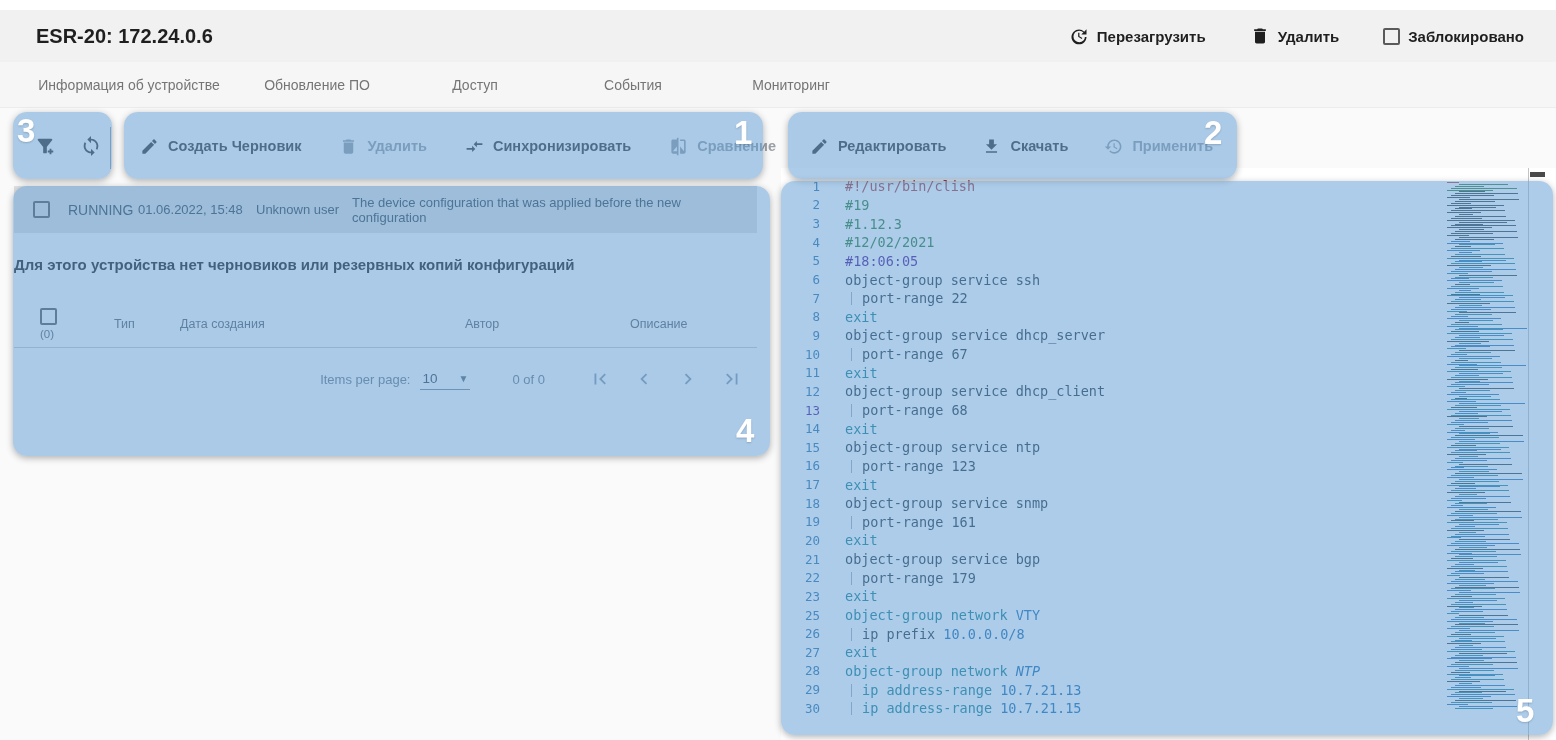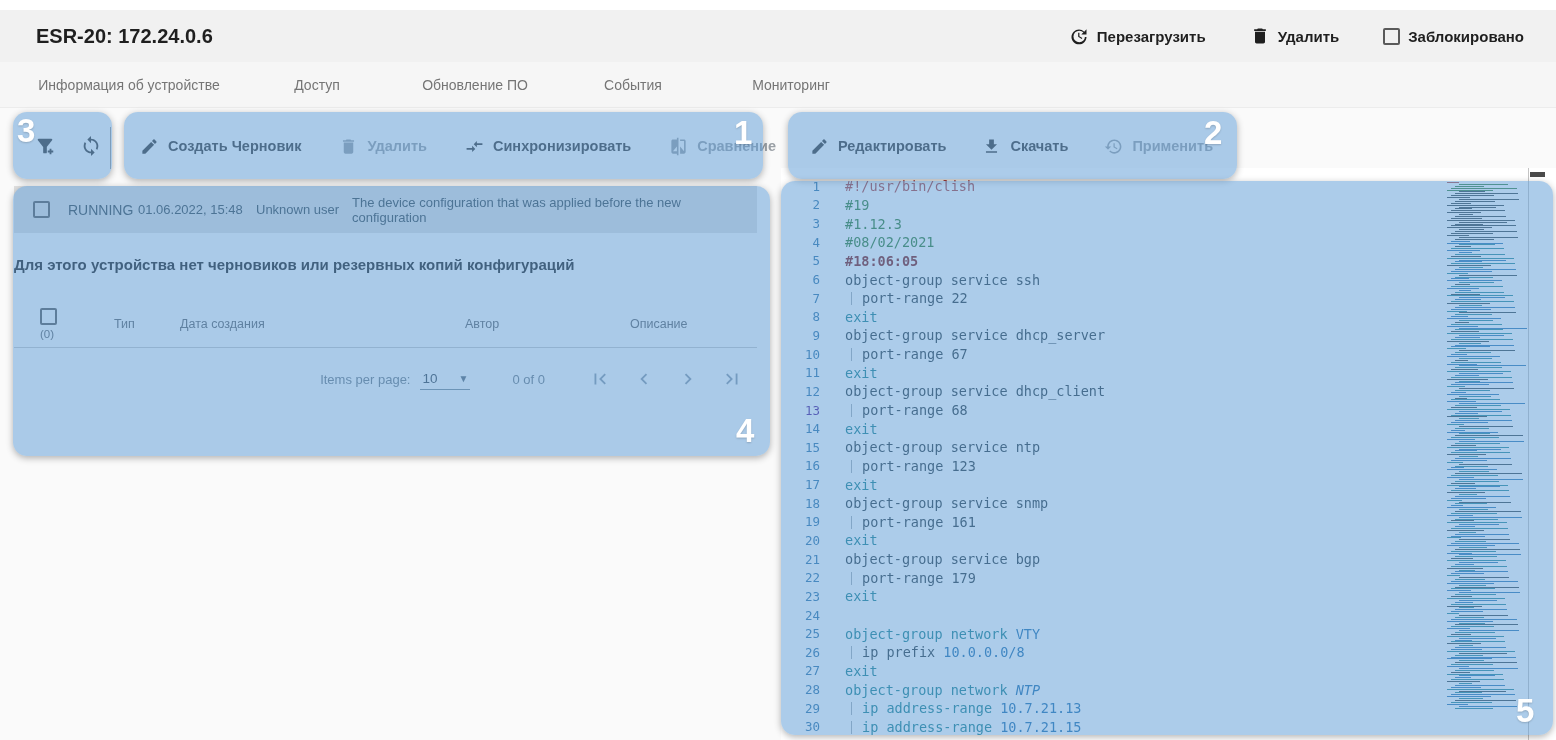--- a/index.html
+++ b/index.html
@@ -101,24 +101,24 @@
       <span>Заблокировано</span>
     </div>
   </div>
 </div>
 
 <div class="tabbar">
     <div class="tab" style="width: 218px;">
       <span>Информация об устройстве</span>
     </div>
     <div class="tab" style="width: 158px;">
+      <span>Обновление ПО</span>
+    </div>
+    <div class="tab" style="width: 158px;">
       <span>Доступ</span>
-    </div>
-    <div class="tab" style="width: 158px;">
-      <span>Обновление ПО</span>
     </div>
     <div class="tab" style="width: 158px;">
       <span>События</span>
     </div>
     <div class="tab" style="width: 158px;">
       <span>Мониторинг</span>
     </div>
   </div>
 
 <div class="filter-toolbar">
@@ -228,41 +228,40 @@
         <path d="M5.59 7.41L10.18 12l-4.59 4.59L7 18l6-6-6-6zM16 6h2v12h-2z"></path>
       </svg>
   </div>
 </div>
 
 <div class="editor">
   <div class="code-area">
       <div class="line"><span class="ln" style="color: rgb(47, 115, 167);">1</span><span class="lc"><span style="color: rgb(176, 65, 62);">#!/usr/bin/clish</span></span></div>
       <div class="line"><span class="ln" style="color: rgb(47, 115, 167);">2</span><span class="lc"><span style="color: rgb(47, 125, 55);">#19</span></span></div>
       <div class="line"><span class="ln" style="color: rgb(47, 115, 167);">3</span><span class="lc"><span style="color: rgb(47, 125, 55);">#1.12.3</span></span></div>
-      <div class="line"><span class="ln" style="color: rgb(47, 115, 167);">4</span><span class="lc"><span style="color: rgb(47, 125, 55);">#08/02/2021</span></span></div>
-      <div class="line"><span class="ln" style="color: rgb(47, 115, 167);">5</span><span class="lc"><span style="color: #7f1d1d; font-weight: bold;">#18:06:05</span></span></div>
+      <div class="line"><span class="ln" style="color: rgb(47, 115, 167);">4</span><span class="lc"><span style="color: rgb(47, 125, 55);">#12/02/2021</span></span></div>
+      <div class="line"><span class="ln" style="color: rgb(47, 115, 167);">5</span><span class="lc"><span style="color: #4c1d95;">#18:06:05</span></span></div>
       <div class="line"><span class="ln" style="color: rgb(47, 115, 167);">6</span><span class="lc"><span style="color: rgb(43, 58, 66);">object-group service ssh</span></span></div>
       <div class="line"><span class="ln" style="color: rgb(47, 115, 167);">7</span><span class="lc"><span class="guide"></span><span style="color: rgb(43, 58, 66); margin-top: 16px;">port-range 22</span></span></div>
       <div class="line"><span class="ln" style="color: rgb(47, 115, 167);">8</span><span class="lc"><span style="color: rgb(25, 129, 143);">exit</span></span></div>
       <div class="line"><span class="ln" style="color: rgb(47, 115, 167);">9</span><span class="lc"><span style="color: rgb(43, 58, 66);">object-group service dhcp_server</span></span></div>
       <div class="line"><span class="ln" style="color: rgb(47, 115, 167);">10</span><span class="lc"><span class="guide"></span><span style="color: rgb(43, 58, 66);">port-range 67</span></span></div>
       <div class="line"><span class="ln" style="color: rgb(47, 115, 167);">11</span><span class="lc"><span style="color: rgb(25, 129, 143);">exit</span></span></div>
       <div class="line"><span class="ln" style="color: rgb(47, 115, 167);">12</span><span class="lc"><span style="color: rgb(43, 58, 66);">object-group service dhcp_client</span></span></div>
       <div class="line"><span class="ln" style="color: #4c1d95;">13</span><span class="lc"><span class="guide"></span><span style="color: rgb(43, 58, 66);">port-range 68</span></span></div>
       <div class="line"><span class="ln" style="color: rgb(47, 115, 167);">14</span><span class="lc"><span style="color: rgb(25, 129, 143);">exit</span></span></div>
       <div class="line"><span class="ln" style="color: rgb(47, 115, 167);">15</span><span class="lc"><span style="color: rgb(43, 58, 66);">object-group service ntp</span></span></div>
       <div class="line"><span class="ln" style="color: rgb(47, 115, 167);">16</span><span class="lc"><span class="guide"></span><span style="color: rgb(43, 58, 66);">port-range 123</span></span></div>
       <div class="line"><span class="ln" style="color: rgb(47, 115, 167);">17</span><span class="lc"><span style="color: rgb(25, 129, 143);">exit</span></span></div>
       <div class="line"><span class="ln" style="color: rgb(47, 115, 167);">18</span><span class="lc"><span style="color: rgb(43, 58, 66);">object-group service snmp</span></span></div>
       <div class="line"><span class="ln" style="color: rgb(47, 115, 167);">19</span><span class="lc"><span class="guide"></span><span style="color: rgb(43, 58, 66);">port-range 161</span></span></div>
       <div class="line"><span class="ln" style="color: rgb(47, 115, 167);">20</span><span class="lc"><span style="color: rgb(25, 129, 143);">exit</span></span></div>
       <div class="line"><span class="ln" style="color: rgb(47, 115, 167);">21</span><span class="lc"><span style="color: rgb(43, 58, 66);">object-group service bgp</span></span></div>
       <div class="line"><span class="ln" style="color: rgb(47, 115, 167);">22</span><span class="lc"><span class="guide"></span><span style="color: rgb(43, 58, 66);">port-range 179</span></span></div>
       <div class="line"><span class="ln" style="color: rgb(47, 115, 167);">23</span><span class="lc"><span style="color: rgb(25, 129, 143);">exit</span></span></div>
-      <div class="line"><span class="ln" style="color: rgb(47, 115, 167);">24</span><span class="lc"></span></div>
       <div class="line"><span class="ln" style="color: rgb(47, 115, 167);">25</span><span class="lc"><span style="color: rgb(25, 129, 143);">object-group network </span><span style="color: rgb(31, 111, 174);">VTY</span></span></div>
       <div class="line"><span class="ln" style="color: rgb(47, 115, 167);">26</span><span class="lc"><span class="guide"></span><span style="color: rgb(43, 58, 66);">ip prefix </span><span style="color: rgb(31, 111, 174);">10.0.0.0/8</span></span></div>
       <div class="line"><span class="ln" style="color: rgb(47, 115, 167);">27</span><span class="lc"><span style="color: rgb(25, 129, 143);">exit</span></span></div>
       <div class="line"><span class="ln" style="color: rgb(47, 115, 167);">28</span><span class="lc"><span style="color: rgb(25, 129, 143);">object-group network </span><span style="color: rgb(31, 111, 174); font-style: italic;">NTP</span></span></div>
       <div class="line"><span class="ln" style="color: rgb(47, 115, 167);">29</span><span class="lc"><span class="guide"></span><span style="color: rgb(25, 129, 143);">ip address-range </span><span style="color: rgb(31, 111, 174);">10.7.21.13</span></span></div>
       <div class="line"><span class="ln" style="color: rgb(47, 115, 167);">30</span><span class="lc"><span class="guide"></span><span style="color: rgb(25, 129, 143);">ip address-range </span><span style="color: rgb(31, 111, 174);">10.7.21.15</span></span></div>
     </div>
   <div class="minimap">
       <div class="mrow" style="background: rgb(176, 65, 62); width: 12px; margin-left: 0px;"></div>
       <div class="mrow" style="background: rgb(47, 125, 55); width: 49px; margin-left: 12px;"></div>

